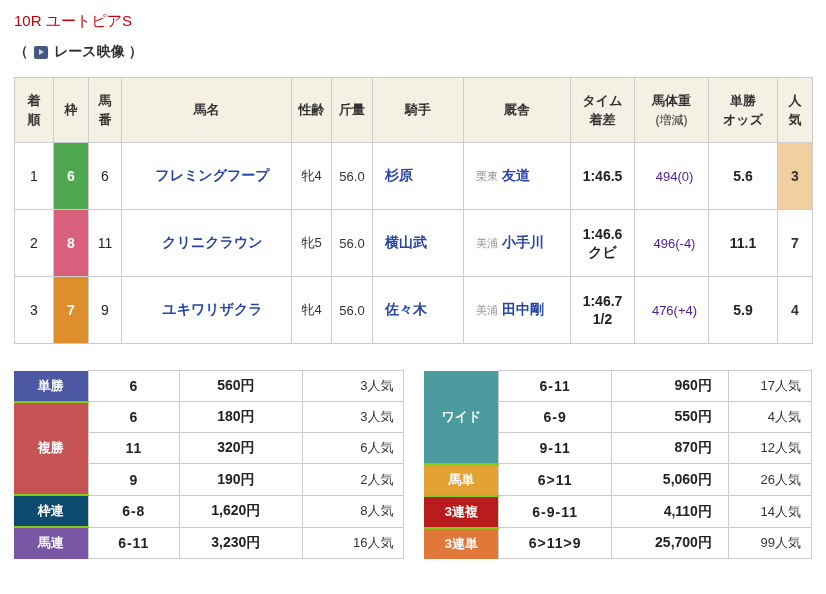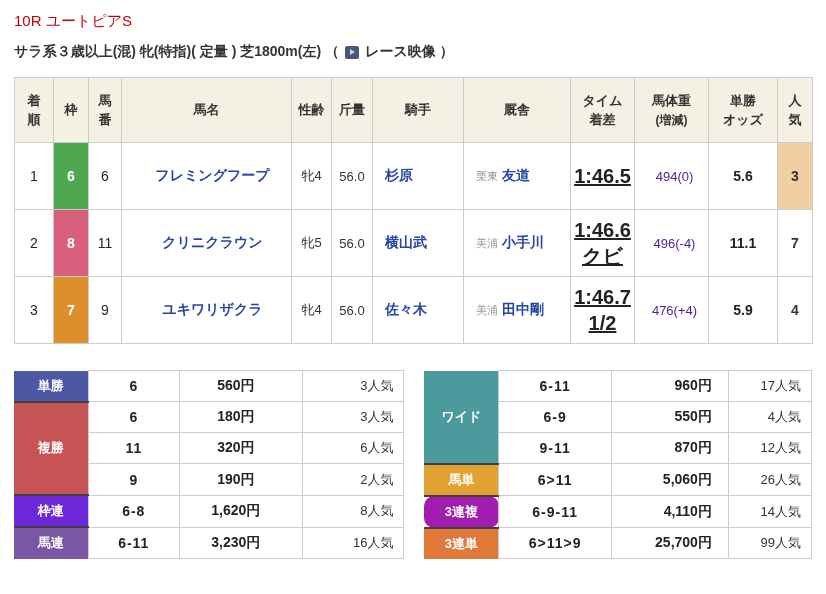--- a/index.html
+++ b/index.html
@@ -11,55 +11,54 @@
   .race-cond{font-size:14px;font-weight:bold;color:#333;margin:0 0 16px 0;display:flex;align-items:center;gap:4px;}
   .video-icon{display:inline-block;width:14px;height:13px;background:#47587e;border-radius:2px;position:relative;margin:0 2px;}
   .video-icon::after{content:"";position:absolute;left:5px;top:3px;border-left:5px solid #c9d4ee;
       border-top:3.5px solid transparent;border-bottom:3.5px solid transparent;}
 
   table{border-collapse:collapse;}
   .results{table-layout:fixed;width:798px;font-size:13px;}
   .results th,.results td{border:1px solid #ccc;text-align:center;padding:2px;}
   .results th{background:#f4f0e3;font-weight:bold;color:#333;height:60px;white-space:pre-line;line-height:1.5;}
   .results td{height:62px;background:#fff;}
-  .hdr-sub{display:block;font-weight:bold;font-size:12px;text-align:center;}
+  .hdr-sub{display:block;font-weight:normal;font-size:12px;text-align:center;}
   .waku-cell{color:#fff;font-weight:bold;font-size:14px;}
   .name-cell{text-align:center;padding-left:14px !important;}
   .jockey-cell,.stable-cell{text-align:left !important;padding-left:12px !important;}
   .link{color:#2745a5;font-weight:bold;font-size:14px;text-decoration:none;cursor:pointer;}
   .region{font-size:11px;color:#999;font-weight:normal;margin-right:4px;}
-  .time-cell{font-weight:bold;font-size:20px;color:#222;white-space:pre-line;line-height:1.3;text-decoration:underline;}
+  .time-cell{font-weight:bold;font-size:14px;color:#222;white-space:pre-line;line-height:1.3;}
   .body-cell{text-align:right;padding-left:8px !important;color:#4c1d95;}
   .odds-cell{font-weight:bold;font-size:14px;color:#222;}
   .pop-cell{font-weight:bold;font-size:14px;color:#333;}
   .rank-cell,.num-cell{font-size:14px;color:#222;}
 
   .details-link{width:798px;text-align:right;margin-top:12px;font-size:14px;font-weight:bold;color:#333;cursor:pointer;}
   .details-link .arrow{font-size:11px;margin-left:6px;color:#222;}
 
   .payouts{display:flex;gap:20px;margin-top:26px;}
   .pt{font-size:13px;}
   .pt td{border:1px solid #ccc;height:30px;padding:0 6px;background:#fff;}
   .pt .label-cell{border:none;color:#fff;font-weight:bold;text-align:center;padding:0 4px;}
-  .pt .gap{border-top:2px solid #404040;}
+  .pt .gap{border-top:2px solid #84cc16;}
   .pt .combo{text-align:center;font-weight:bold;color:#222;font-size:14px;letter-spacing:1px;}
   .pt .amount{text-align:right;font-weight:bold;color:#222;font-size:14px;padding-right:16px;}
   .pt .pop{text-align:right;color:#333;padding-right:10px;}
   .pt-left .label-cell{width:69px;} .pt-left .combo{width:82px;} .pt-left .amount{width:104px;text-align:center;} .pt-left .pop{width:89px;}
   .pt-right .label-cell{width:70px;} .pt-right .combo{width:103px;} .pt-right .amount{width:98px;} .pt-right .pop{width:70px;}
 </style>
 </head>
 <body>
 
 <div class="page">
 
   <div class="race-title">10R ユートピアS</div>
 
   <div class="race-cond">
-    <span>サラ系３歳以上(混) 牝(特指)( 定量 ) 芝1800m(左)</span>
     <span>（</span>
     <span class="video-icon"></span>
     <span class="link-dark">レース映像</span>
     <span>）</span>
   </div>
 
   <table class="results">
     <colgroup>
       <col style="width:39px">
         <col style="width:35px">
@@ -164,21 +163,21 @@
         <td class="combo">11</td>
         <td class="amount">320円</td>
         <td class="pop">6人気</td>
       </tr>
       <tr>
         <td class="combo">9</td>
         <td class="amount">190円</td>
         <td class="pop">2人気</td>
       </tr>
       <tr>
-        <td class="label-cell gap" style="background-color: #6d28d9;">枠連</td>
+        <td class="label-cell gap" style="background-color: #0c4a6e;">枠連</td>
         <td class="combo">6-8</td>
         <td class="amount">1,620円</td>
         <td class="pop">8人気</td>
       </tr>
       <tr>
         <td class="label-cell gap" style="background-color: rgb(122, 87, 165);">馬連</td>
         <td class="combo">6-11</td>
         <td class="amount">3,230円</td>
         <td class="pop">16人気</td>
       </tr>
@@ -203,21 +202,21 @@
         <td class="amount">870円</td>
         <td class="pop">12人気</td>
       </tr>
       <tr>
         <td class="label-cell gap" style="background-color: rgb(226, 162, 51);">馬単</td>
         <td class="combo">6&gt;11</td>
         <td class="amount">5,060円</td>
         <td class="pop">26人気</td>
       </tr>
       <tr>
-        <td class="label-cell gap" style="background-color: #a21caf; border-radius: 10px;">3連複</td>
+        <td class="label-cell gap" style="background-color: #b91c1c;">3連複</td>
         <td class="combo">6-9-11</td>
         <td class="amount">4,110円</td>
         <td class="pop">14人気</td>
       </tr>
       <tr>
         <td class="label-cell gap" style="background-color: rgb(224, 120, 58); margin-left: 23px;">3連単</td>
         <td class="combo">6&gt;11&gt;9</td>
         <td class="amount">25,700円</td>
         <td class="pop">99人気</td>
       </tr>

